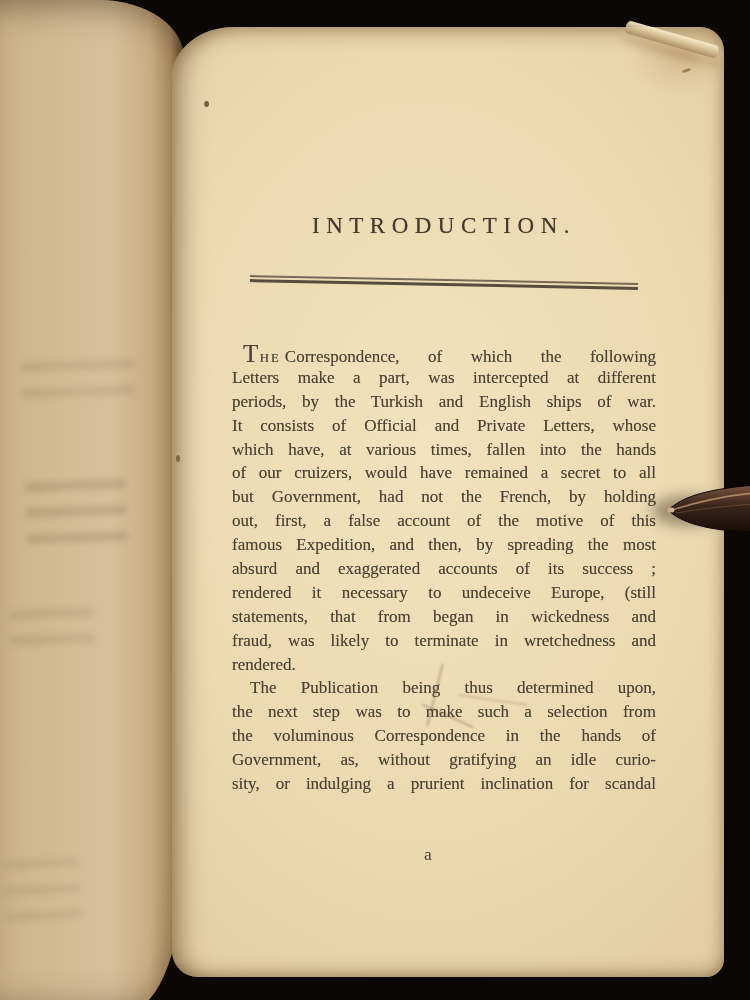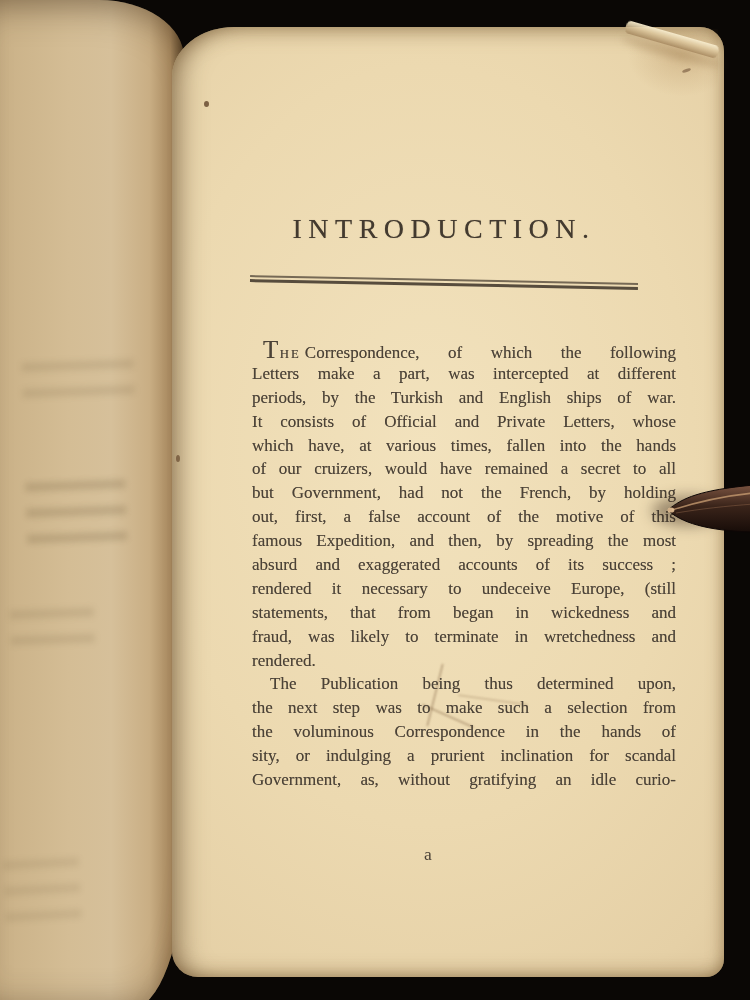--- a/index.html
+++ b/index.html
@@ -77,33 +77,32 @@
   .speck-c{left:4px;top:428px;width:4px;height:7px;opacity:.8;}
   .crease{
     position:absolute;background:rgba(118,88,52,.38);filter:blur(1px);
   }
   .crease-1{left:262px;top:636px;width:2px;height:64px;transform:rotate(14deg);}
   .crease-2{left:248px;top:688px;width:56px;height:2px;transform:rotate(24deg);}
   .crease-3{left:286px;top:672px;width:70px;height:2px;transform:rotate(8deg);opacity:.6;}
   
   .title{
     position:absolute;left:60px;top:186px;width:424px;
-    text-align:center;font-size:28px;letter-spacing:6.5px;
+    text-align:center;font-size:23px;letter-spacing:6.5px;
     color:var(--ink-dark);white-space:nowrap;
     text-shadow:0 0 .7px rgba(67,58,47,.55);
   }
   .rule{position:absolute;left:78px;top:252px;width:388px;transform:rotate(1.15deg);}
   .rule .thin{height:1.5px;background:var(--rule);opacity:.8;}
   .rule .gap{height:2.5px;}
   .rule .thick{height:3px;background:var(--rule);}
   .body-text{
     position:absolute;left:60px;top:313px;width:424px;
-    font-size:17px;line-height:19px;word-spacing:1.5px;
+    font-size:17px;line-height:27px;word-spacing:1.5px;
     text-shadow:0 0 .6px rgba(75,66,55,.5);
-    margin-left:20px;
   }
   .line{text-align:justify;text-align-last:justify;height:23.9px;overflow:visible;}
   .line.flush{text-align-last:left;}
   .line.first{text-indent:11px;}
   .line.first-p2{text-indent:18px;}
   .lead{font-size:25px;letter-spacing:.5px;}
   .sc{font-size:12.8px;letter-spacing:2px;margin-left:1px;margin-right:4px;}
   .signature{
     position:absolute;left:44px;top:817px;width:424px;
     text-align:center;font-size:17.5px;color:var(--ink);
@@ -157,22 +156,22 @@
         <div class="line">out, first, a false account of the motive of this</div>
         <div class="line">famous Expedition, and then, by spreading the most</div>
         <div class="line">absurd and exaggerated accounts of its success ;</div>
         <div class="line">rendered it necessary to undeceive Europe, (still</div>
         <div class="line">statements, that from began in wickedness and</div>
         <div class="line">fraud, was likely to terminate in wretchedness and</div>
         <div class="line flush">rendered.</div>
         <div class="line first-p2">The Publication being thus determined upon,</div>
         <div class="line">the next step was to make such a selection from</div>
         <div class="line">the voluminous Correspondence in the hands of</div>
+        <div class="line">Government, as, without gratifying an idle curio-</div>
         <div class="line">sity, or indulging a prurient inclination for scandal</div>
-        <div class="line">Government, as, without gratifying an idle curio-</div>
       </div>
 
     <div class="signature">a</div>
   </div>
 
   <div class="clip-shadow"></div>
   <svg class="clip" width="88" height="56" viewBox="0 0 88 56">
     <defs>
       <linearGradient id="clipGrad" x1="0" y1="0" x2="0" y2="1">
         <stop offset="0" stop-color="#7a5340"></stop>

